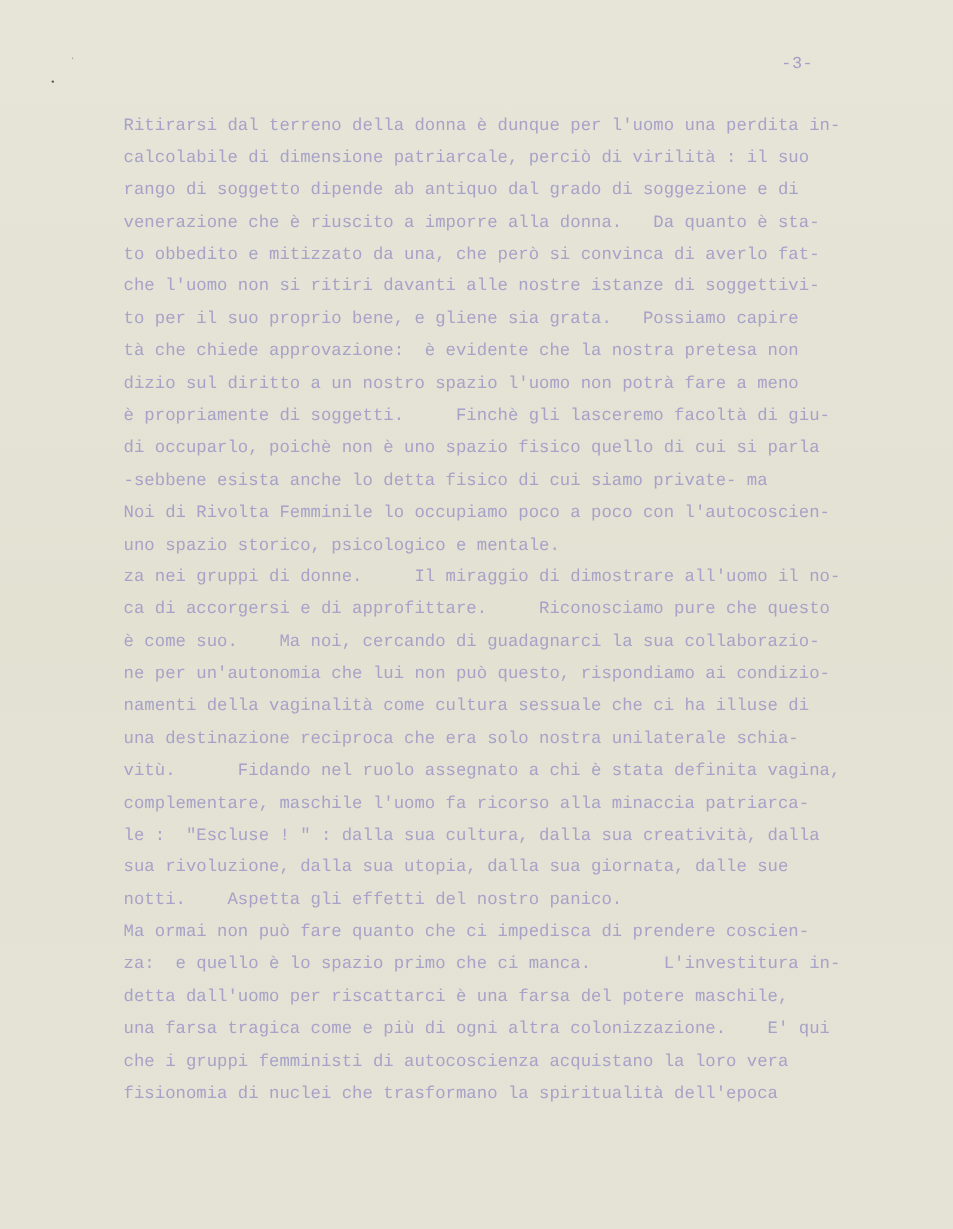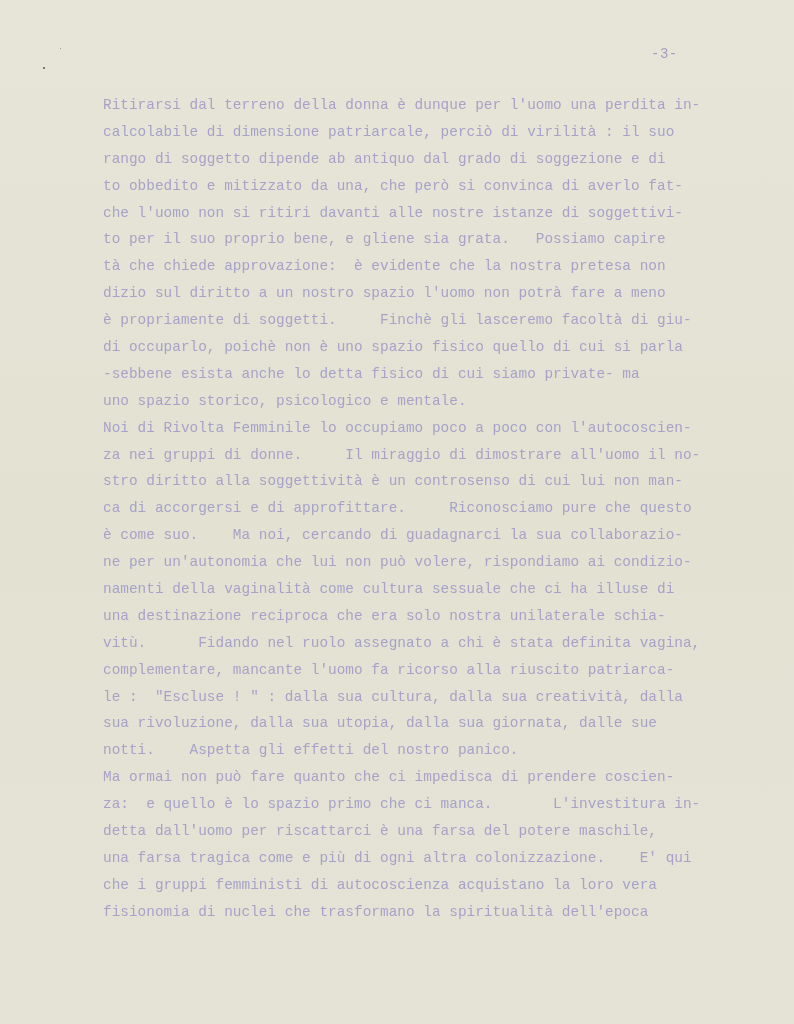--- a/index.html
+++ b/index.html
@@ -34,39 +34,39 @@
 <div class="page">
   <div class="speck" style="left:43px;top:67px;"></div>
   <div class="speck" style="left:60px;top:48px;width:1px;height:1px;background:#888;"></div>
 
   <div class="page-number">-3-</div>
 
   <div class="text-block">
     <div class="line">Ritirarsi dal terreno della donna è dunque per l'uomo una perdita in-</div>
     <div class="line">calcolabile di dimensione patriarcale, perciò di virilità : il suo</div>
     <div class="line">rango di soggetto dipende ab antiquo dal grado di soggezione e di</div>
+    <div class="line">venerazione che è riuscito a imporre alla donna.   Da quanto è sta-</div>
     <div class="line">to obbedito e mitizzato da una, che però si convinca di averlo fat-</div>
     <div class="line">che l'uomo non si ritiri davanti alle nostre istanze di soggettivi-</div>
     <div class="line">to per il suo proprio bene, e gliene sia grata.   Possiamo capire</div>
     <div class="line">tà che chiede approvazione:  è evidente che la nostra pretesa non</div>
     <div class="line">dizio sul diritto a un nostro spazio l'uomo non potrà fare a meno</div>
     <div class="line">è propriamente di soggetti.     Finchè gli lasceremo facoltà di giu-</div>
     <div class="line">di occuparlo, poichè non è uno spazio fisico quello di cui si parla</div>
     <div class="line">-sebbene esista anche lo detta fisico di cui siamo private- ma</div>
+    <div class="line">Noi di Rivolta Femminile lo occupiamo poco a poco con l'autocoscien-</div>
     <div class="line">uno spazio storico, psicologico e mentale.</div>
-    <div class="line">Noi di Rivolta Femminile lo occupiamo poco a poco con l'autocoscien-</div>
     <div class="line">za nei gruppi di donne.     Il miraggio di dimostrare all'uomo il no-</div>
-    <div class="line">stro diritto alla soggettività è un controsenso di cui lui non man-</div>
     <div class="line">ca di accorgersi e di approfittare.     Riconosciamo pure che questo</div>
     <div class="line">è come suo.    Ma noi, cercando di guadagnarci la sua collaborazio-</div>
-    <div class="line">ne per un'autonomia che lui non può volere, rispondiamo ai condizio-</div>
+    <div class="line">ne per un'autonomia che lui non può questo, rispondiamo ai condizio-</div>
     <div class="line">namenti della vaginalità come cultura sessuale che ci ha illuse di</div>
     <div class="line">una destinazione reciproca che era solo nostra unilaterale schia-</div>
     <div class="line">vitù.      Fidando nel ruolo assegnato a chi è stata definita vagina,</div>
-    <div class="line">complementare, mancante l'uomo fa ricorso alla riuscito patriarca-</div>
+    <div class="line">complementare, maschile l'uomo fa ricorso alla minaccia patriarca-</div>
     <div class="line">le :  "Escluse ! " : dalla sua cultura, dalla sua creatività, dalla</div>
     <div class="line">sua rivoluzione, dalla sua utopia, dalla sua giornata, dalle sue</div>
     <div class="line">notti.    Aspetta gli effetti del nostro panico.</div>
     <div class="line">Ma ormai non può fare quanto che ci impedisca di prendere coscien-</div>
     <div class="line">za:  e quello è lo spazio primo che ci manca.       L'investitura in-</div>
     <div class="line">detta dall'uomo per riscattarci è una farsa del potere maschile,</div>
     <div class="line">una farsa tragica come e più di ogni altra colonizzazione.    E' qui</div>
     <div class="line">che i gruppi femministi di autocoscienza acquistano la loro vera</div>
     <div class="line">fisionomia di nuclei che trasformano la spiritualità dell'epoca</div>
   </div>

